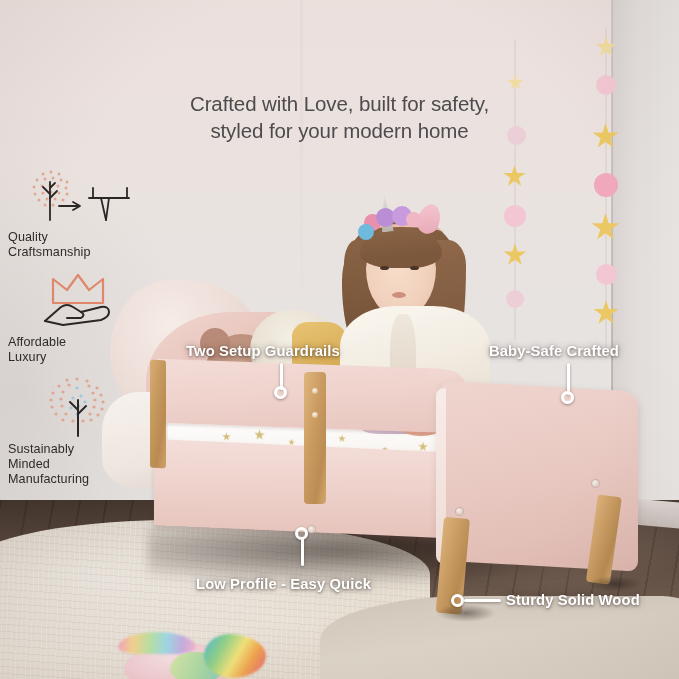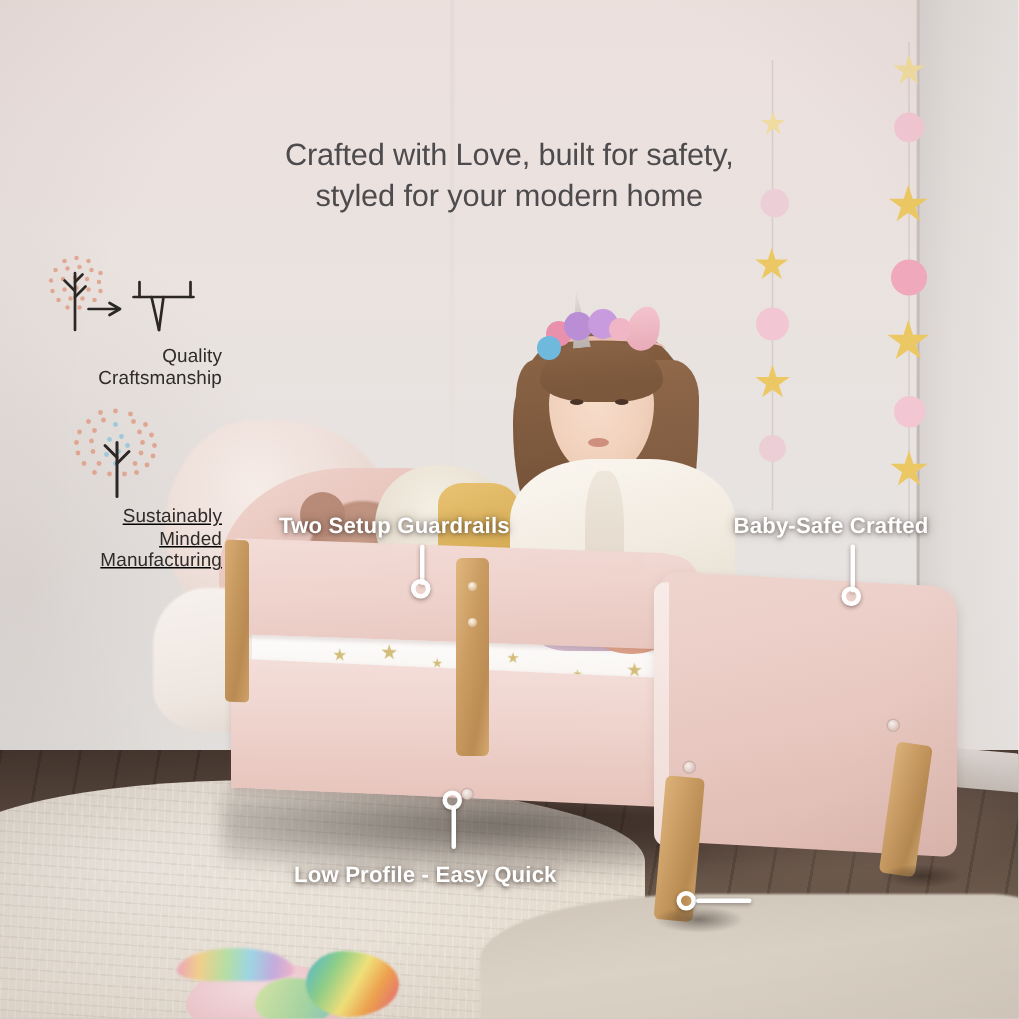--- a/index.html
+++ b/index.html
@@ -354,21 +354,21 @@
     position: absolute; left: 40px; top: 206px; width: 72px; height: 32px;
     background: linear-gradient(150deg, #e3cfdd, #d0b9cd 60%, #c4a9c2);
     border-radius: 20% 20% 30% 30%;
     filter: blur(0.5px);
   }
 
   
   .features {
     position: absolute; left: 8px; top: 168px; width: 140px;
   }
-  .feature { position: relative; width: 140px; text-align: right; }
+  .feature { position: relative; width: 140px; text-align: left; }
   .feature + .feature { margin-top: 8px; }
   .feature-icon {
     display: block; margin: 0 auto 4px auto;
   }
   .feature-label {
     font-size: 12.6px; line-height: 14.6px; color: #2f2b29;
     letter-spacing: .1px; white-space: pre-line;
     font-family: "Liberation Sans", sans-serif;
   }
 
@@ -589,22 +589,31 @@
           <path d="M86 30 L83 52"></path>
           <path d="M70 30 L70 20"></path>
           <path d="M104 30 L104 20"></path>
         </g>
       </svg>
       <div class="feature-label">Quality
 Craftsmanship</div>
     </div>
 
 
-
-    <div class="feature" style="margin-top:12px;text-decoration:underline;">
+    <div class="feature" style="margin-top:14px;">
+      <svg class="feature-icon" width="110" height="58" viewBox="0 0 110 58">
+        <path d="M30 30 L30 6 L44 17 L55 2 L66 17 L80 6 L80 30 Z" fill="none" stroke="#e0866a" stroke-width="2.2" stroke-linejoin="round"></path>
+        <path d="M22 48 L38 34 Q44 30 50 34 L58 39 Q63 42 58 45 L44 45" fill="none" stroke="#2b2724" stroke-width="2" stroke-linecap="round" stroke-linejoin="round"></path>
+        <path d="M58 39 L78 34 Q86 33 86 39 Q86 44 78 47 L40 52 L22 48" fill="none" stroke="#2b2724" stroke-width="2" stroke-linecap="round" stroke-linejoin="round"></path>
+      </svg>
+      <div class="feature-label">Affordable
+Luxury</div>
+    </div>
+
+    <div class="feature" style="margin-top:12px;">
       <svg class="feature-icon" width="110" height="62" viewBox="0 0 110 62">
         <g fill="#dfa691">
           <circle cx="44" cy="4" r="1.6"></circle>
             <circle cx="54" cy="3" r="1.6"></circle>
             <circle cx="64" cy="5" r="1.6"></circle>
           <circle cx="36" cy="10" r="1.6"></circle>
             <circle cx="46" cy="9" r="1.6"></circle>
             <circle cx="66" cy="10" r="1.6"></circle>
             <circle cx="74" cy="12" r="1.6"></circle>
           <circle cx="30" cy="17" r="1.6"></circle>
@@ -656,14 +665,15 @@
   <div class="callout-label" style="left:489px; top:343px;">Baby-Safe Crafted</div>
   <div class="callout-line" style="left:567px; top:363px; width:2.6px; height:32px;"></div>
   <div class="callout-dot" style="left:561px; top:391px;"></div>
 
   <div class="callout-dot" style="left:295px; top:527px;"></div>
   <div class="callout-line" style="left:301px; top:538px; width:2.6px; height:28px;"></div>
   <div class="callout-label" style="left:196px; top:576px;">Low Profile - Easy Quick</div>
 
   <div class="callout-dot" style="left:451px; top:594px;"></div>
   <div class="callout-line" style="left:464px; top:599px; width:37px; height:2.6px;"></div>
+  <div class="callout-label" style="left:506px; top:592px;">Sturdy Solid Wood</div>
 
 </div>
 
 </body></html>

